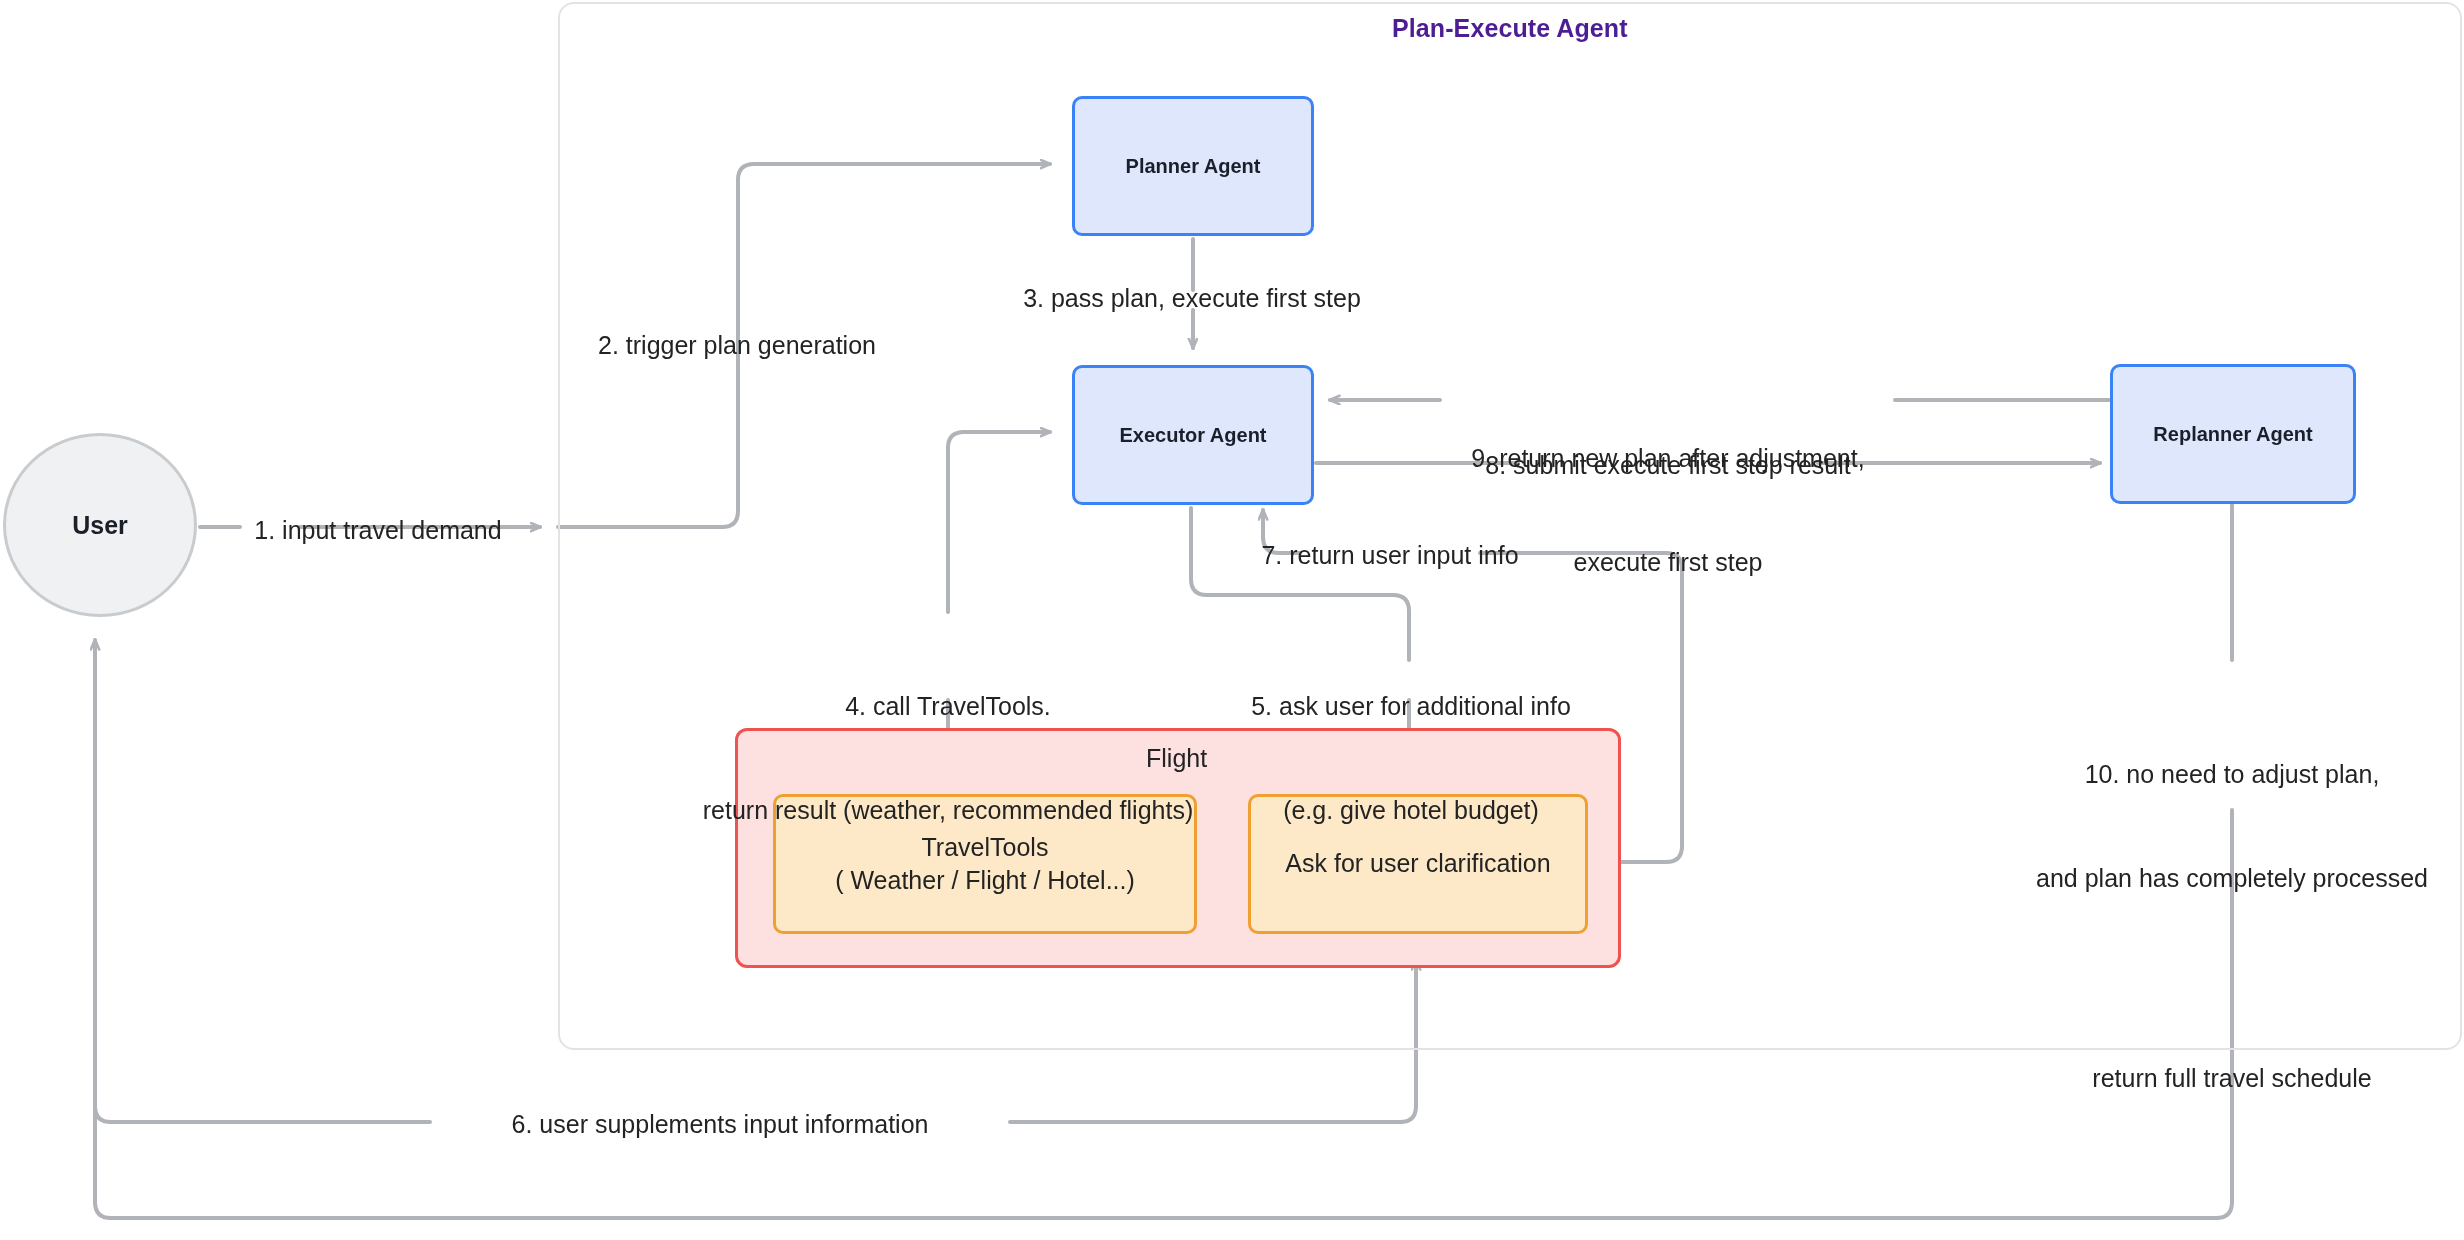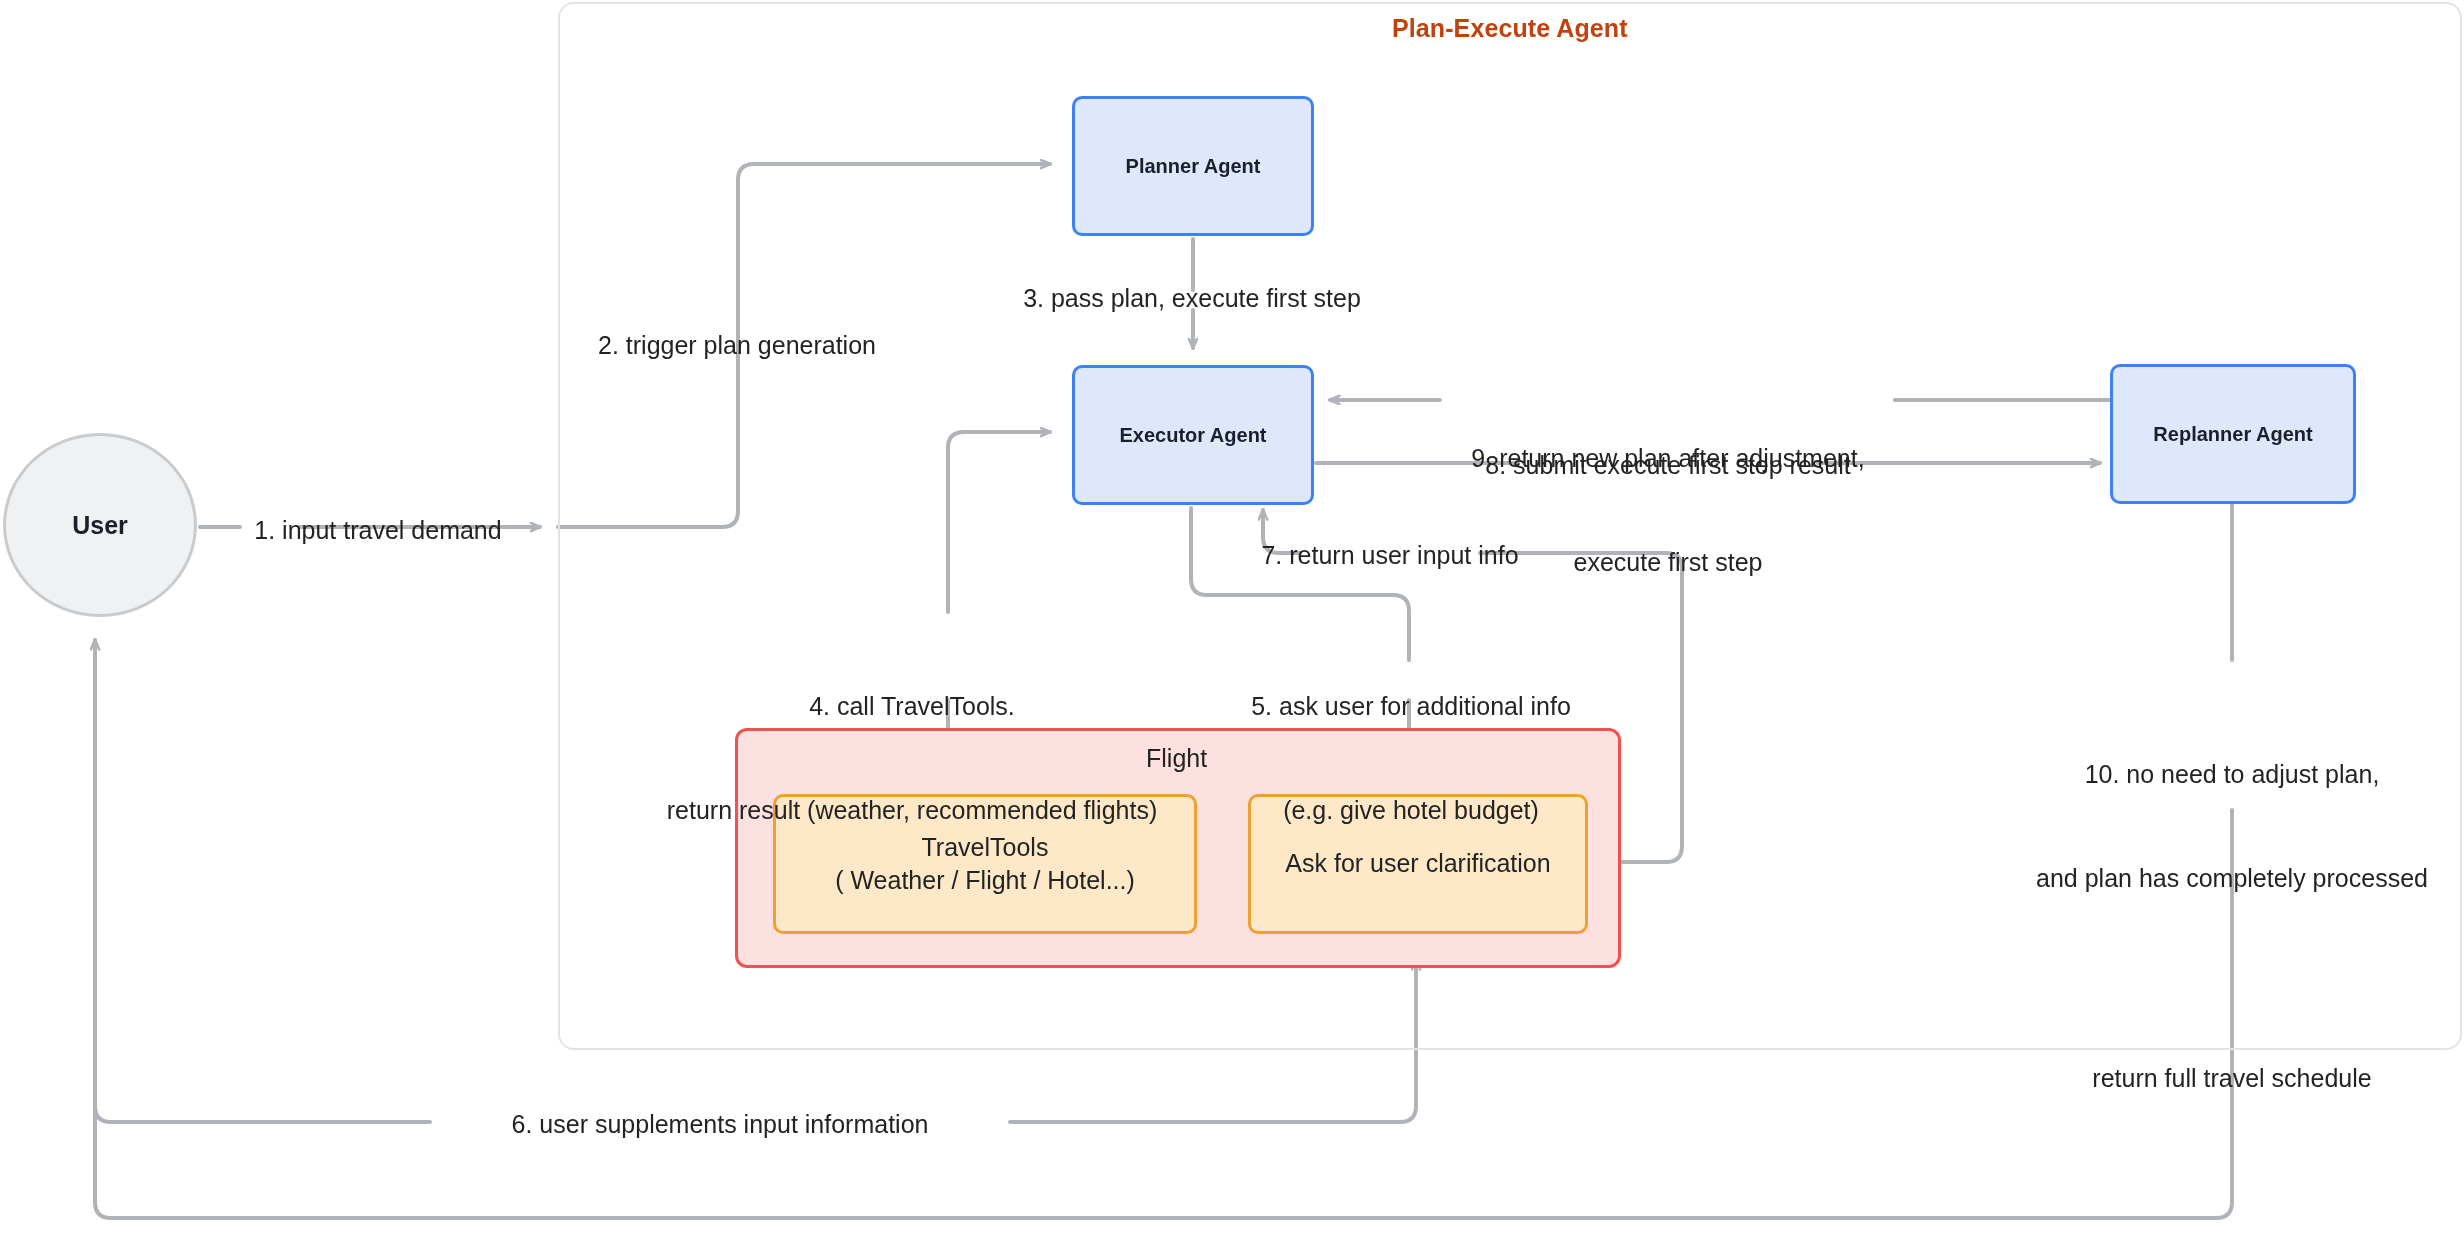--- a/index.html
+++ b/index.html
@@ -36,21 +36,21 @@
   
   .group-outer {
     border: 2px solid #e3e3e3;
     border-radius: 16px;
     background: transparent;
   }
   .group-title-outer {
     position: absolute;
     font-size: 25px;
     font-weight: bold;
-    color: #c2410c;
+    color: #4c1d95;
     white-space: nowrap;
     letter-spacing: 0.1px;
   }
 
   
   .group-tools {
     border: 3px solid #ef5350;
     border-radius: 12px;
     background: #fde0e0;
   }
@@ -185,21 +185,21 @@
   <div class="node tool-box" style="left:1248px; top:794px; width:340px; height:140px;">
     <span class="inner">Ask for user clarification</span>
   </div>
 
   <div class="edge-label center" style="left:378px; top:513px;">1. input travel demand</div>
 
   <div class="edge-label center" style="left:737px; top:304px;margin-top:24px;">2. trigger plan generation</div>
 
   <div class="edge-label center" style="left:1192px; top:281px;">3. pass plan, execute first step</div>
 
-  <div class="edge-label center" style="left:912px; top:620px;">
+  <div class="edge-label center" style="left:948px; top:620px;">
     <div>4. call TravelTools.</div>
     <div>return result (weather, recommended flights)</div>
   </div>
 
   <div class="edge-label center" style="left:1411px; top:620px;">
     <div>5. ask user for additional info</div>
     <div>(e.g. give hotel budget)</div>
   </div>
 
   <div class="edge-label center" style="left:720px; top:1107px;">6. user supplements input information</div>

